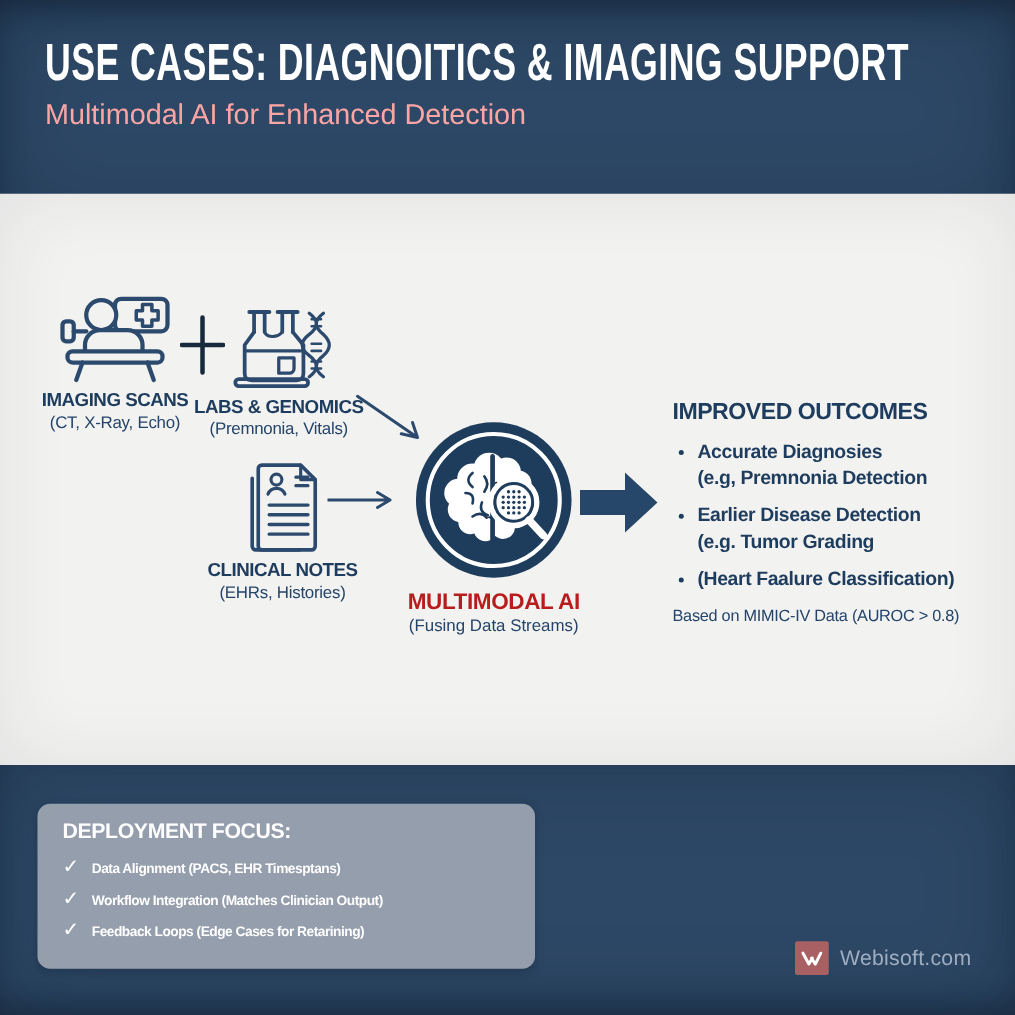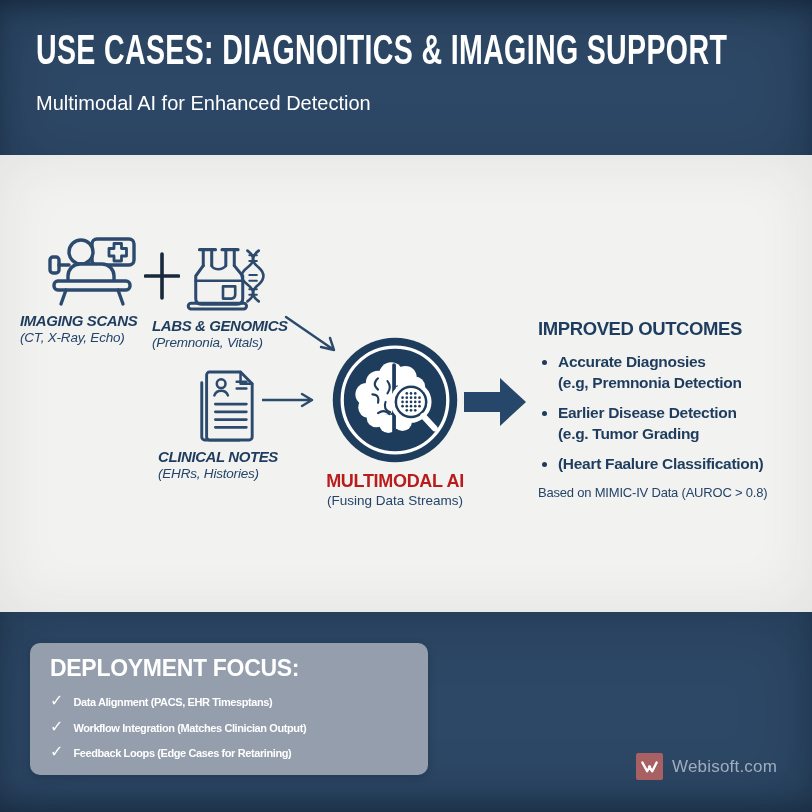--- a/index.html
+++ b/index.html
@@ -5,25 +5,25 @@
   html,body{margin:0;padding:0;background:#1c2e42;}
   .page{position:relative;width:812px;height:812px;overflow:hidden;
         font-family:"Liberation Sans","DejaVu Sans",sans-serif;
         background:#2d4866;}
   
   .header{position:absolute;left:0;top:0;width:812px;height:178px;background:#2d4866;
           box-shadow:inset 0 14px 26px -10px rgba(8,18,32,.55), inset 0 0 70px rgba(8,18,32,.28);}
   .title{position:absolute;left:36px;top:26px;margin:0;color:#ffffff;
          font-size:42px;font-weight:bold;letter-spacing:.5px;white-space:nowrap;}
   .title .squish{display:inline-block;transform:scaleX(.68);transform-origin:0 50%;}
-  .subtitle{position:absolute;left:36px;top:92px;margin:0;color:#ffffff;font-size:20px;font-weight:400;}
+  .subtitle{position:absolute;left:36px;top:78px;margin:0;color:#fca5a5;font-size:23px;font-weight:400;}
   
   .canvas{position:absolute;left:0;top:155px;width:812px;height:457px;background:#f2f2f0;
           box-shadow:inset 0 0 60px rgba(40,50,70,.08);color:#1e3c5e;}
-  .node{position:absolute;text-align:left;font-style:italic;}
+  .node{position:absolute;text-align:center;}
   .node svg{display:block;margin:0 auto;}
   .node-label{font-size:15px;font-weight:bold;letter-spacing:-.4px;color:#1e3c5e;margin-top:3px;white-space:nowrap;}
   .node-sub{font-size:13.5px;letter-spacing:-.2px;color:#24446a;margin-top:1px;white-space:nowrap;}
   .n-imaging{left:20px;top:80px;width:144px;}
   .n-labs{left:152px;top:86px;width:142px;}
   .n-notes{left:158px;top:212px;width:136px;}
   .plus{position:absolute;left:144px;top:97px;}
   .arrow{position:absolute;}
   .a-diag{left:284px;top:160px;}
   .a-horiz{left:262px;top:237px;}
@@ -38,21 +38,21 @@
   .outcomes li{font-size:15.5px;font-weight:bold;letter-spacing:-.3px;line-height:1.33;
                color:#1e3c5e;margin-bottom:10px;}
   .outcomes li div{white-space:nowrap;}
   .footnote{font-size:13px;letter-spacing:-.2px;color:#24446a;margin-top:6px;white-space:nowrap;}
   
   .footer{position:absolute;left:0;top:612px;width:812px;height:200px;background:#2d4866;
           box-shadow:inset 0 -16px 30px -12px rgba(8,18,32,.5), inset 0 0 70px rgba(8,18,32,.25);}
   .dep-box{position:absolute;left:30px;top:31px;width:398px;height:132px;border-radius:10px;
            background:rgba(158,166,178,.92);box-sizing:border-box;padding:12px 10px 10px 20px;
            box-shadow:0 2px 8px rgba(10,20,35,.25);}
-  .dep-heading{font-size:23px;font-weight:bold;letter-spacing:-.3px;color:#ffffff;margin:0 0 7px 0;white-space:nowrap;}
+  .dep-heading{font-size:17px;font-weight:bold;letter-spacing:-.3px;color:#ffffff;margin:0 0 7px 0;white-space:nowrap;}
   .dep-list{margin:0;padding:0;list-style:none;}
   .dep-list li{display:flex;align-items:baseline;gap:10px;line-height:24.5px;white-space:nowrap;}
   .check{color:#ffffff;font-size:16px;font-weight:400;flex:0 0 auto;}
   .dep-text{color:#ffffff;font-size:11px;font-weight:bold;letter-spacing:-.4px;}
   .brand{position:absolute;left:636px;top:141px;display:flex;align-items:center;gap:9px;}
   .brand-mark{width:27px;height:27px;border-radius:2px;background:#a86062;display:flex;
               align-items:center;justify-content:center;}
   .brand-text{color:#9fadc0;font-size:17px;letter-spacing:.2px;}
 </style>
 </head>

